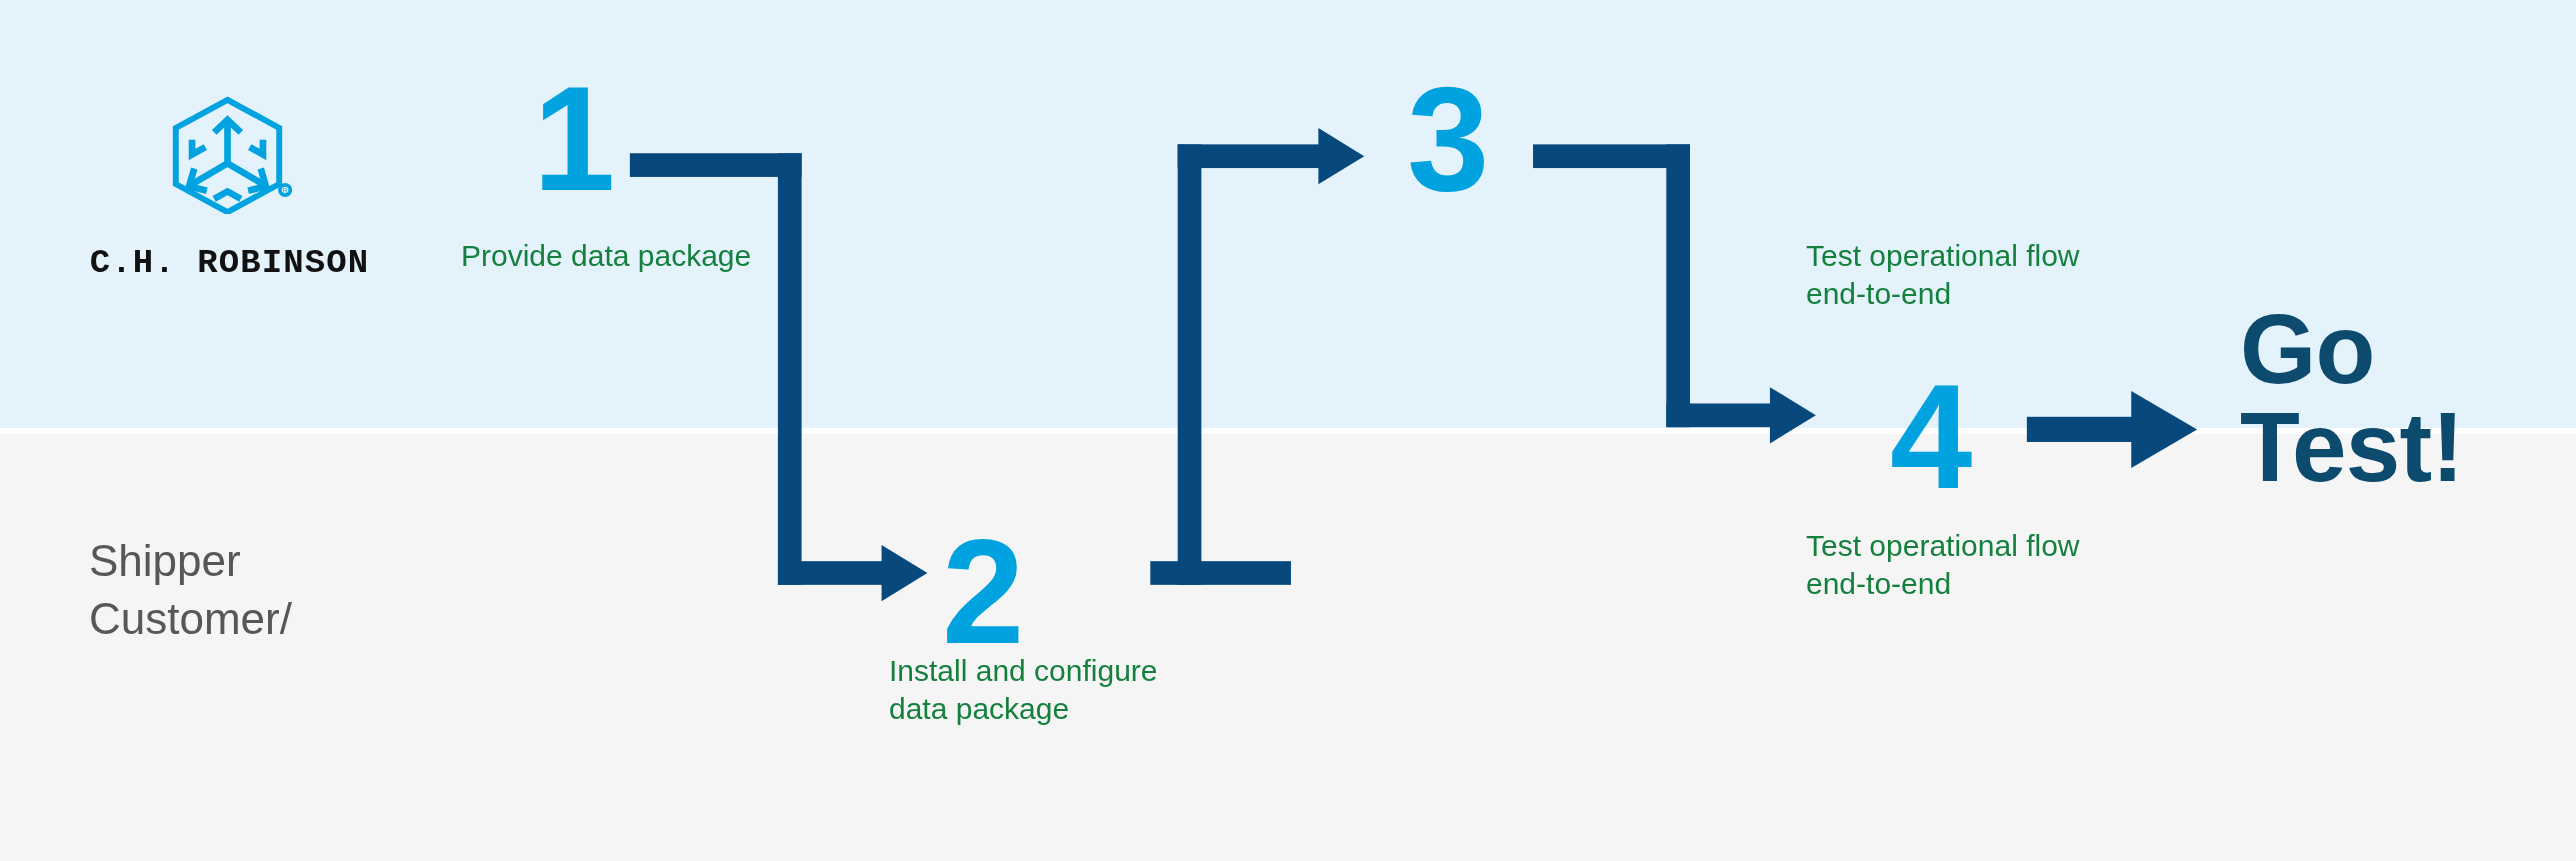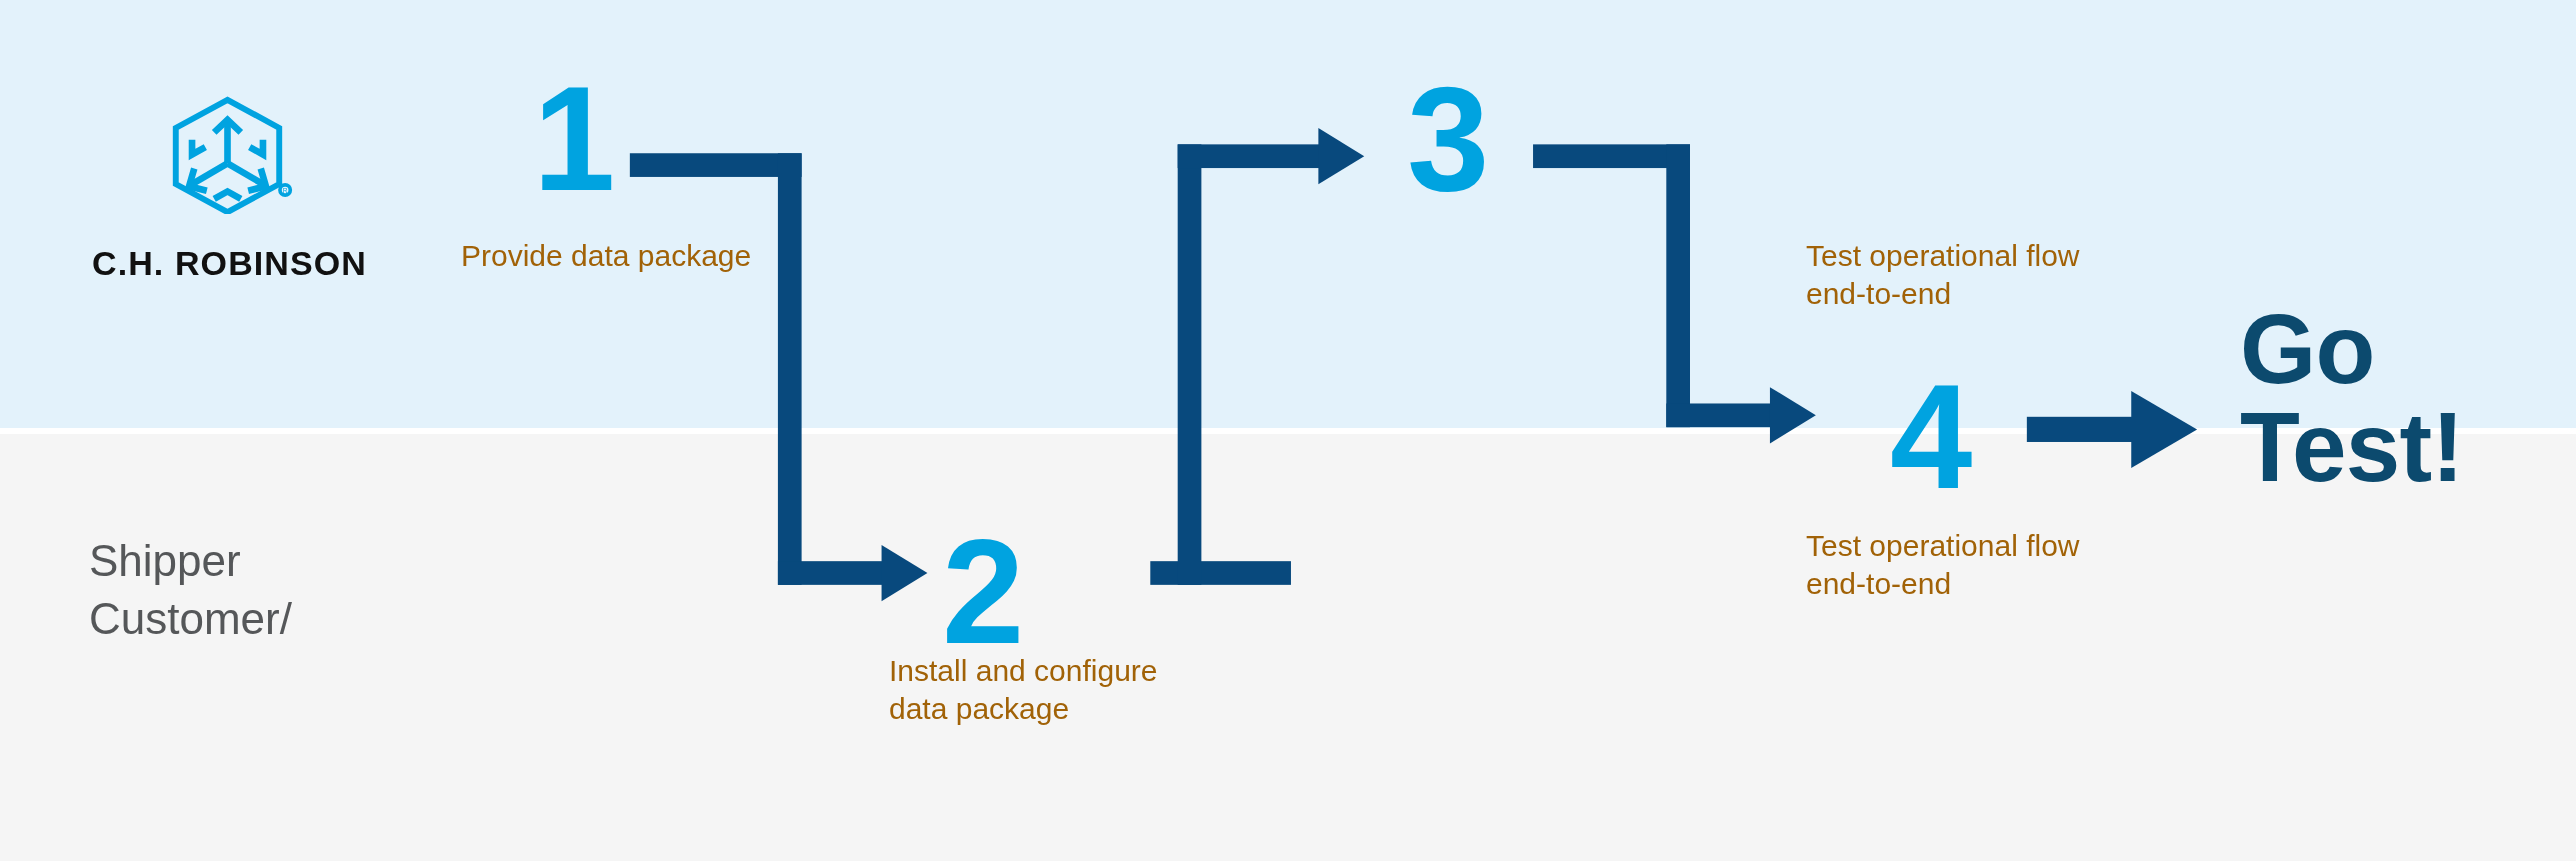--- a/index.html
+++ b/index.html
@@ -27,21 +27,21 @@
     background:#f5f5f5;
   }
 
   
   .logo-wrap{
     position:absolute;left:161px;top:95px;width:133px;height:119px;
   }
   .logo-wrap svg{display:block;}
   .logo-word{
     position:absolute;left:74px;top:244px;width:311px;
-    font-family:Liberation Sans, sans-serif;
+    font-family:Liberation Mono, monospace;
     font-weight:bold;
     font-size:34px;
     letter-spacing:1.1px;
     color:#111111;
     text-align:center;
     white-space:nowrap;
   }
 
   
   .role-label{
@@ -62,21 +62,21 @@
     user-select:none;
   }
   .num-1{left:533px;top:65px;font-size:148px;}
   .num-2{left:942px;top:518px;font-size:148px;}
   .num-3{left:1407px;top:65px;font-size:148px;}
   .num-4{left:1890px;top:363px;font-size:148px;}
 
   
   .caption{
     position:absolute;
-    color:#a16207;
+    color:#15803d;
     font-size:30px;
     line-height:1.26;
     font-family:"Liberation Sans",sans-serif;
   }
   .cap-1{left:461px;top:237px;width:296px;}
   .cap-2{left:889px;top:652px;width:296px;}
   .cap-3{left:1357px;top:237px;width:296px;}
   .cap-3b{left:1806px;top:237px;width:311px;}
   .cap-4{left:1806px;top:527px;width:311px;}
 

